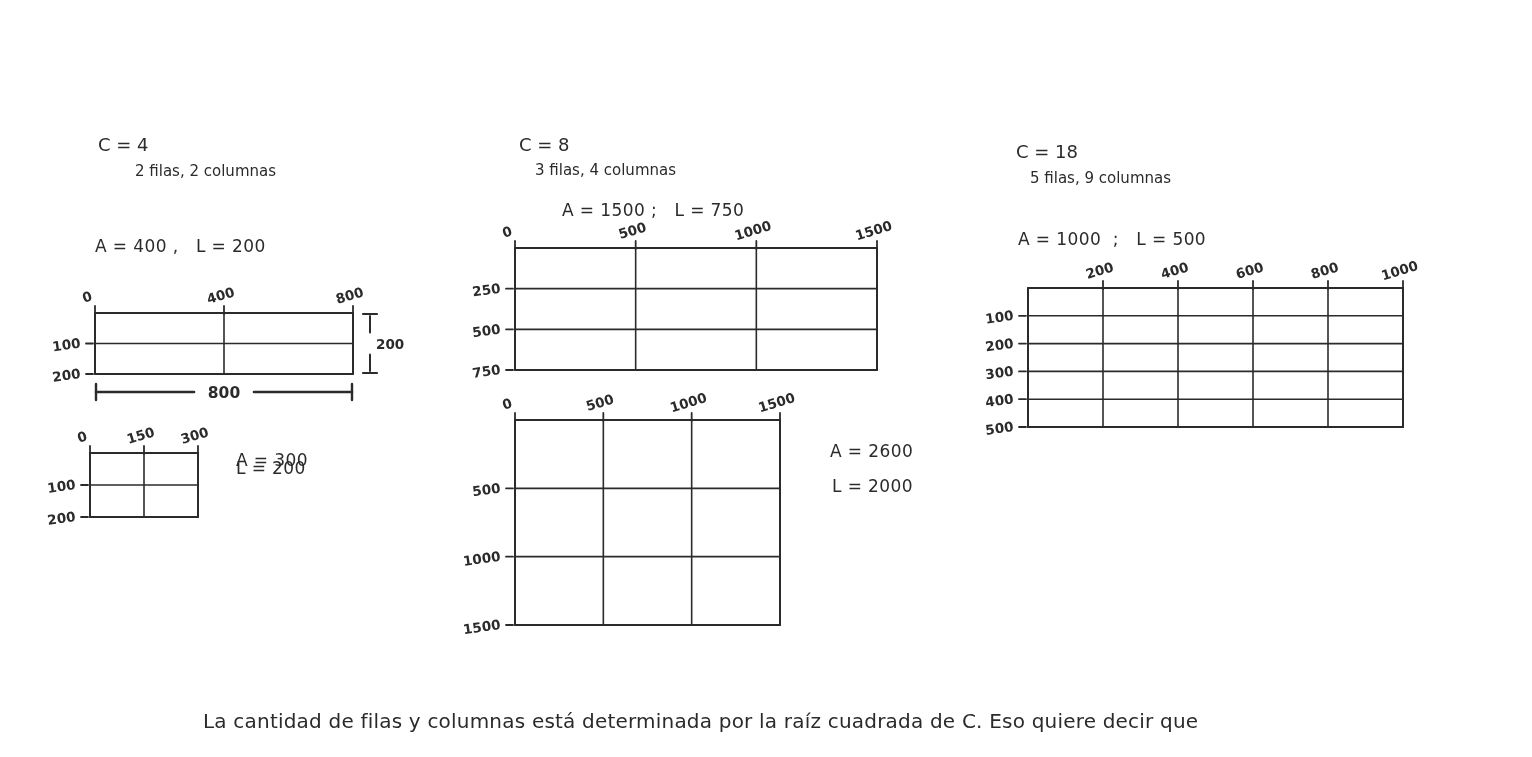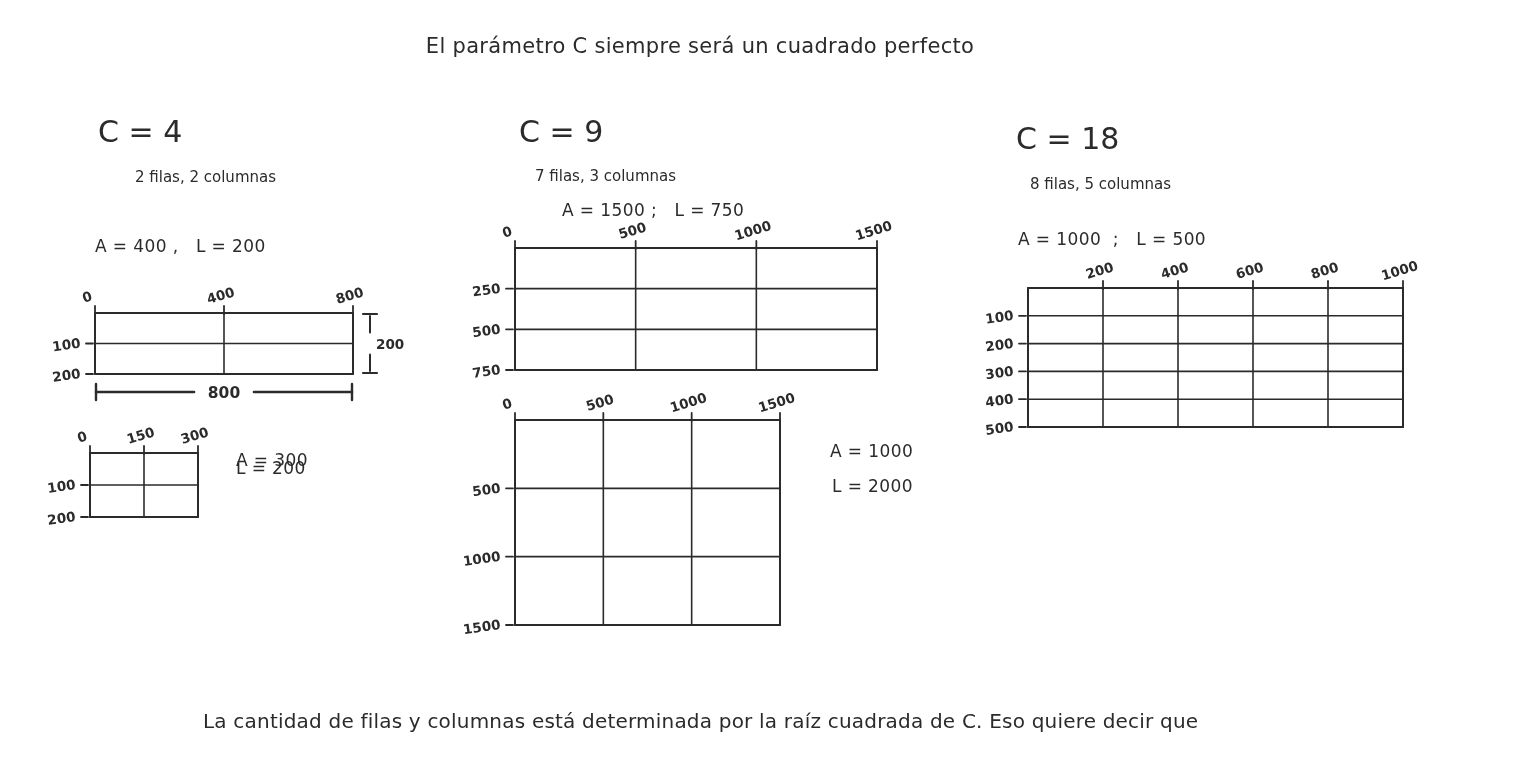--- a/index.html
+++ b/index.html
@@ -4,34 +4,33 @@
 <style>
   html,body { margin:0; padding:0; background:#ffffff; }
   .canvas {
     position:relative; width:1532px; height:757px; background:#ffffff;
     font-family:"DejaVu Sans", sans-serif; color:#2b2b2b; overflow:hidden;
   }
   .title {
     position:absolute; left:380px; top:34px; width:640px; text-align:center;
     font-size:21px; letter-spacing:0.3px; white-space:pre;
   }
-  .heading  { position:absolute; font-size:30px; white-space:pre; }
-  .subheading { position:absolute; font-size:15px; white-space:pre;margin-top:6px; }
+  .heading  { position:absolute; font-size:18px; white-space:pre;margin-top:20px; }
+  .subheading { position:absolute; font-size:15px; white-space:pre; }
   .caption  { position:absolute; font-size:17px; font-weight:normal; white-space:pre; letter-spacing:0.4px; }
   .annotation { position:absolute; font-size:17px; font-weight:normal; white-space:pre; letter-spacing:0.4px; }
   .grid-fig { position:absolute; }
   .grid-fig svg { display:block; }
   .footer { position:absolute; left:203px; top:646px; font-size:20px; line-height:30px; white-space:pre; letter-spacing:0.2px; }
 </style>
 </head>
 <body>
 
 <div class="canvas">
 
-  <div class="title">El parámetro C siempre será un cuadrado perfecto</div>
 
   <div class="heading" style="left:98px;top:114px">C = 4</div>
   <div class="subheading" style="left:135px;top:162px">2 filas, 2 columnas</div>
   <div class="caption" style="left:95px;top:236px">A = 400 ,   L = 200</div>
   <div class="grid-fig" style="left: 39px; top: 279px;">
       <svg width="378" height="143" viewBox="0 0 378 143">
         <line x1="56" y1="34" x2="56" y2="95" stroke="#2b2b2b" stroke-width="2" stroke-linecap="round"></line>
         <line x1="185" y1="34" x2="185" y2="95" stroke="#2b2b2b" stroke-width="1.6" stroke-linecap="round"></line>
         <line x1="314" y1="34" x2="314" y2="95" stroke="#2b2b2b" stroke-width="2" stroke-linecap="round"></line>
         <line x1="56" y1="34" x2="314" y2="34" stroke="#2b2b2b" stroke-width="2" stroke-linecap="round"></line>
@@ -75,22 +74,22 @@
         <text x="162" y="21" text-anchor="middle" font-size="13.5" font-weight="bold" fill="#2b2b2b" font-family="'DejaVu Sans',sans-serif" transform="rotate(-17 162 21)">300</text>
         <line x1="47" y1="66" x2="54" y2="66" stroke="#2b2b2b" stroke-width="1.8" stroke-linecap="round"></line>
         <text x="42" y="70" text-anchor="end" font-size="13.5" font-weight="bold" fill="#2b2b2b" font-family="'DejaVu Sans',sans-serif" transform="rotate(-8 42 70)">100</text>
         <line x1="47" y1="98" x2="54" y2="98" stroke="#2b2b2b" stroke-width="1.8" stroke-linecap="round"></line>
         <text x="42" y="102" text-anchor="end" font-size="13.5" font-weight="bold" fill="#2b2b2b" font-family="'DejaVu Sans',sans-serif" transform="rotate(-8 42 102)">200</text>
       </svg>
     </div>
   <div class="annotation" style="left:236px;top:450px">A = 300</div>
   <div class="annotation" style="left:236px;top:458px">L = 200</div>
 
-  <div class="heading" style="left:519px;top:114px">C = 9</div>
-  <div class="subheading" style="left:535px;top:161px">7 filas, 3 columnas</div>
+  <div class="heading" style="left:519px;top:114px">C = 8</div>
+  <div class="subheading" style="left:535px;top:161px">3 filas, 4 columnas</div>
   <div class="caption" style="left:562px;top:200px">A = 1500 ;   L = 750</div>
   <div class="grid-fig" style="left: 459px; top: 214px;">
       <svg width="482" height="166" viewBox="0 0 482 166">
         <line x1="56" y1="34" x2="56" y2="156" stroke="#2b2b2b" stroke-width="2" stroke-linecap="round"></line>
         <line x1="176.66666666666669" y1="34" x2="176.66666666666669" y2="156" stroke="#2b2b2b" stroke-width="1.6" stroke-linecap="round"></line>
         <line x1="297.33333333333337" y1="34" x2="297.33333333333337" y2="156" stroke="#2b2b2b" stroke-width="1.6" stroke-linecap="round"></line>
         <line x1="418" y1="34" x2="418" y2="156" stroke="#2b2b2b" stroke-width="2" stroke-linecap="round"></line>
         <line x1="56" y1="34" x2="418" y2="34" stroke="#2b2b2b" stroke-width="2" stroke-linecap="round"></line>
         <line x1="56" y1="74.66666666666666" x2="418" y2="74.66666666666666" stroke="#2b2b2b" stroke-width="1.6" stroke-linecap="round"></line>
         <line x1="56" y1="115.33333333333333" x2="418" y2="115.33333333333333" stroke="#2b2b2b" stroke-width="1.6" stroke-linecap="round"></line>
@@ -130,25 +129,25 @@
         <line x1="321" y1="27" x2="321" y2="35" stroke="#2b2b2b" stroke-width="1.8" stroke-linecap="round"></line>
         <text x="319" y="21" text-anchor="middle" font-size="13.5" font-weight="bold" fill="#2b2b2b" font-family="'DejaVu Sans',sans-serif" transform="rotate(-17 319 21)">1500</text>
         <line x1="47" y1="102.33333333333333" x2="54" y2="102.33333333333333" stroke="#2b2b2b" stroke-width="1.8" stroke-linecap="round"></line>
         <text x="42" y="106.33333333333333" text-anchor="end" font-size="13.5" font-weight="bold" fill="#2b2b2b" font-family="'DejaVu Sans',sans-serif" transform="rotate(-8 42 106.33333333333333)">500</text>
         <line x1="47" y1="170.66666666666666" x2="54" y2="170.66666666666666" stroke="#2b2b2b" stroke-width="1.8" stroke-linecap="round"></line>
         <text x="42" y="174.66666666666666" text-anchor="end" font-size="13.5" font-weight="bold" fill="#2b2b2b" font-family="'DejaVu Sans',sans-serif" transform="rotate(-8 42 174.66666666666666)">1000</text>
         <line x1="47" y1="239" x2="54" y2="239" stroke="#2b2b2b" stroke-width="1.8" stroke-linecap="round"></line>
         <text x="42" y="243" text-anchor="end" font-size="13.5" font-weight="bold" fill="#2b2b2b" font-family="'DejaVu Sans',sans-serif" transform="rotate(-8 42 243)">1500</text>
       </svg>
     </div>
-  <div class="annotation" style="left:830px;top:441px">A = 1000</div>
+  <div class="annotation" style="left:830px;top:441px">A = 2600</div>
   <div class="annotation" style="left:832px;top:476px">L = 2000</div>
 
   <div class="heading" style="left:1016px;top:121px">C = 18</div>
-  <div class="subheading" style="left:1030px;top:169px">8 filas, 5 columnas</div>
+  <div class="subheading" style="left:1030px;top:169px">5 filas, 9 columnas</div>
   <div class="caption" style="left:1018px;top:229px">A = 1000  ;   L = 500</div>
   <div class="grid-fig" style="left: 972px; top: 254px;">
       <svg width="495" height="183" viewBox="0 0 495 183">
         <line x1="56" y1="34" x2="56" y2="173" stroke="#2b2b2b" stroke-width="2" stroke-linecap="round"></line>
         <line x1="131" y1="34" x2="131" y2="173" stroke="#2b2b2b" stroke-width="1.6" stroke-linecap="round"></line>
         <line x1="206" y1="34" x2="206" y2="173" stroke="#2b2b2b" stroke-width="1.6" stroke-linecap="round"></line>
         <line x1="281" y1="34" x2="281" y2="173" stroke="#2b2b2b" stroke-width="1.6" stroke-linecap="round"></line>
         <line x1="356" y1="34" x2="356" y2="173" stroke="#2b2b2b" stroke-width="1.6" stroke-linecap="round"></line>
         <line x1="431" y1="34" x2="431" y2="173" stroke="#2b2b2b" stroke-width="2" stroke-linecap="round"></line>
         <line x1="56" y1="34" x2="431" y2="34" stroke="#2b2b2b" stroke-width="2" stroke-linecap="round"></line>

